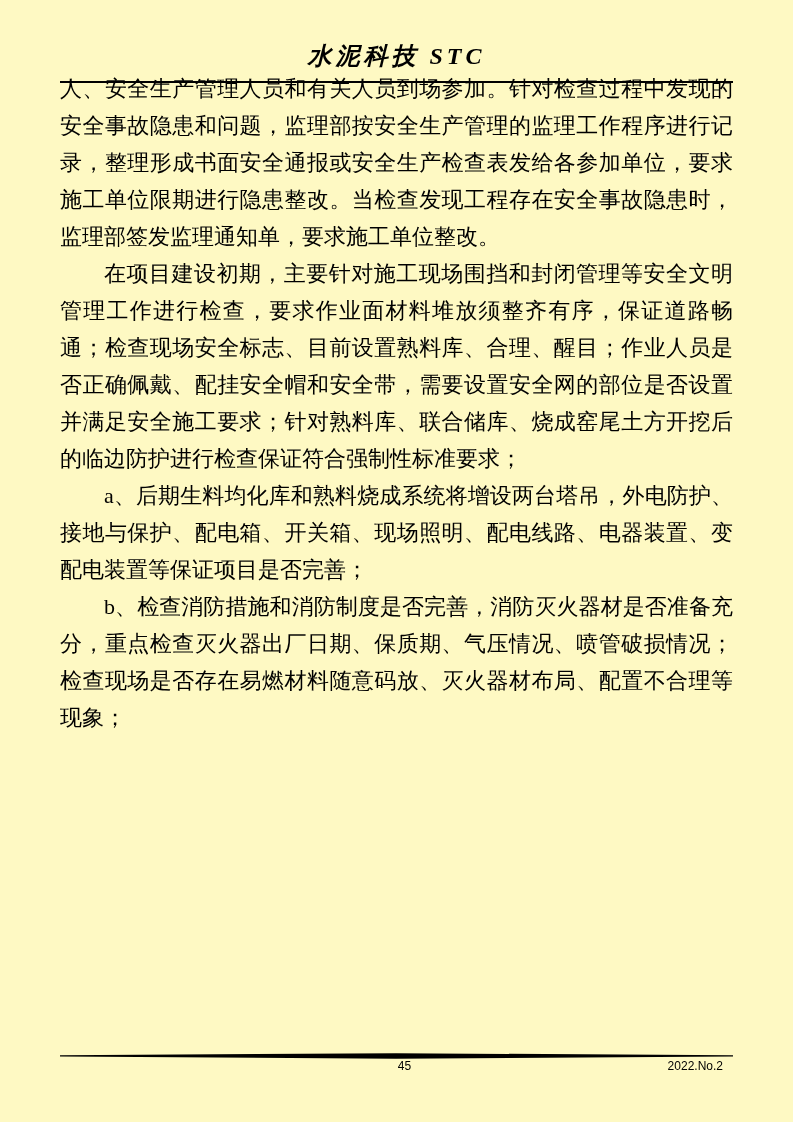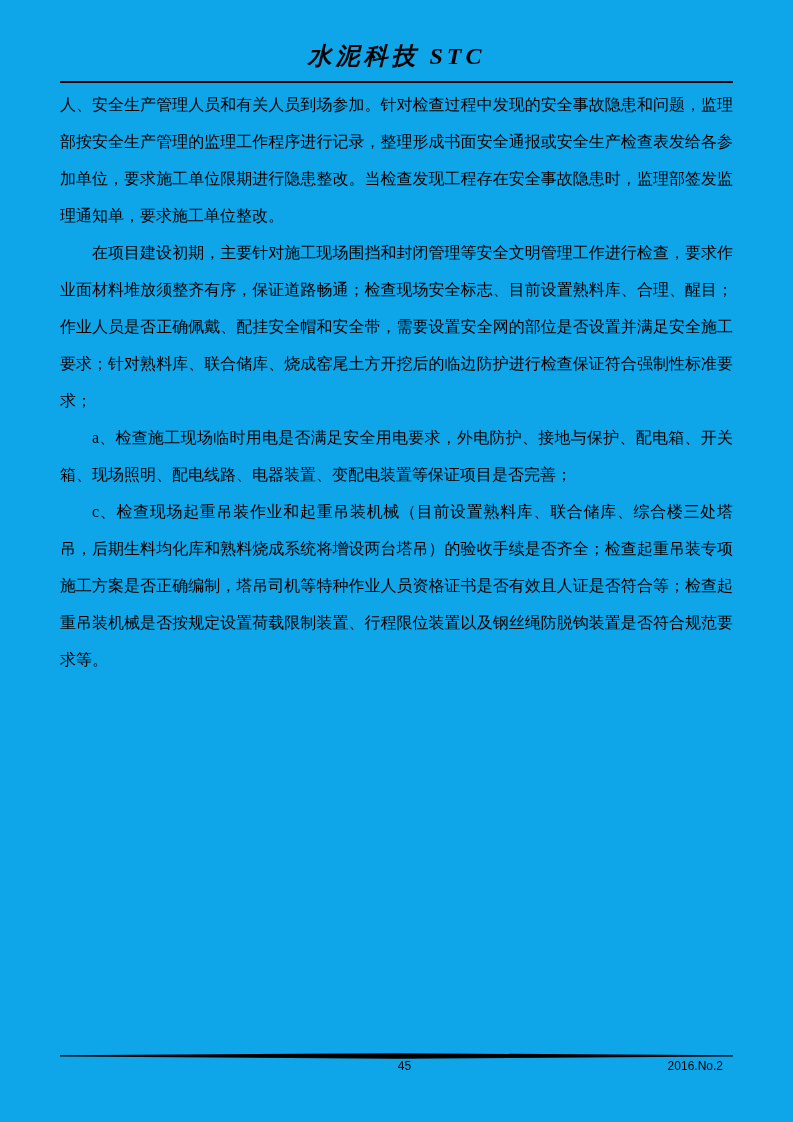--- a/index.html
+++ b/index.html
@@ -4,21 +4,21 @@
 <style>
   html, body {
     margin: 0;
     padding: 0;
     background: #ffffff;
   }
   .page {
     position: relative;
     width: 793px;
     height: 1122px;
-    background: #0ea5e9;
+    background: #fef9c3;
     color: #000000;
     font-family: "Liberation Serif", serif;
     overflow: hidden;
   }
 
   
   .journal-title {
     position: absolute;
     top: 40px;
     left: 0;
@@ -35,24 +35,24 @@
     top: 81px;
     left: 60px;
     width: 673px;
     height: 2px;
     background: #000000;
   }
 
   
   .article {
     position: absolute;
-    top: 86px;
+    top: 70px;
     left: 60px;
     width: 673px;
-    font-size: 16px;
+    font-size: 22px;
     line-height: 37px;
     text-align: justify;
     text-justify: inter-ideograph;
   }
   .article p {
     margin: 0;
     padding: 0;
     text-indent: 2em;
   }
   .article p.no-indent {
@@ -90,25 +90,25 @@
 
 <div class="page">
 
   <div class="journal-title">水泥科技 STC</div>
 
   <div class="header-rule"></div>
 
   <div class="article">
     <p class="no-indent">人、安全生产管理人员和有关人员到场参加。针对检查过程中发现的安全事故隐患和问题，监理部按安全生产管理的监理工作程序进行记录，整理形成书面安全通报或安全生产检查表发给各参加单位，要求施工单位限期进行隐患整改。当检查发现工程存在安全事故隐患时，监理部签发监理通知单，要求施工单位整改。</p>
     <p>在项目建设初期，主要针对施工现场围挡和封闭管理等安全文明管理工作进行检查，要求作业面材料堆放须整齐有序，保证道路畅通；检查现场安全标志、目前设置熟料库、合理、醒目；作业人员是否正确佩戴、配挂安全帽和安全带，需要设置安全网的部位是否设置并满足安全施工要求；针对熟料库、联合储库、烧成窑尾土方开挖后的临边防护进行检查保证符合强制性标准要求；</p>
-    <p>a、检查施工现场临时用电是否满足安全用电要求，外电防护、接地与保护、配电箱、开关箱、现场照明、配电线路、电器装置、变配电装置等保证项目是否完善；</p>
-    <p>c、检查现场起重吊装作业和起重吊装机械（目前设置熟料库、联合储库、综合楼三处塔吊，后期生料均化库和熟料烧成系统将增设两台塔吊）的验收手续是否齐全；检查起重吊装专项施工方案是否正确编制，塔吊司机等特种作业人员资格证书是否有效且人证是否符合等；检查起重吊装机械是否按规定设置荷载限制装置、行程限位装置以及钢丝绳防脱钩装置是否符合规范要求等。</p>
+    <p>a、后期生料均化库和熟料烧成系统将增设两台塔吊，外电防护、接地与保护、配电箱、开关箱、现场照明、配电线路、电器装置、变配电装置等保证项目是否完善；</p>
+    <p>b、检查消防措施和消防制度是否完善，消防灭火器材是否准备充分，重点检查灭火器出厂日期、保质期、气压情况、喷管破损情况；检查现场是否存在易燃材料随意码放、灭火器材布局、配置不合理等现象；</p>
   </div>
 
   <svg class="footer-rule" viewBox="0 0 673 6" preserveAspectRatio="none">
     <polygon points="0,2.2 336,0.2 673,2.2 673,3.4 336,5.8 0,3.4" fill="#000000"></polygon>
   </svg>
 
   <div class="footer-page-num">45</div>
 
-  <div class="footer-issue">2016.No.2</div>
+  <div class="footer-issue">2022.No.2</div>
 
 </div>
 
 </body></html>

